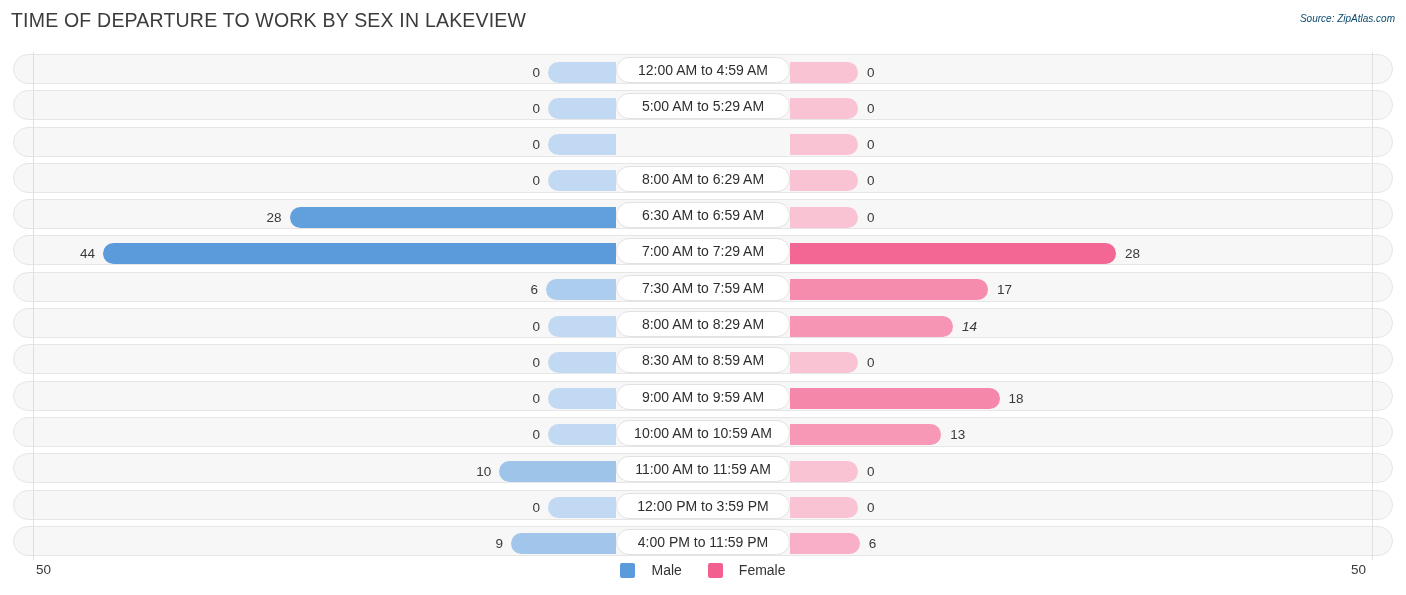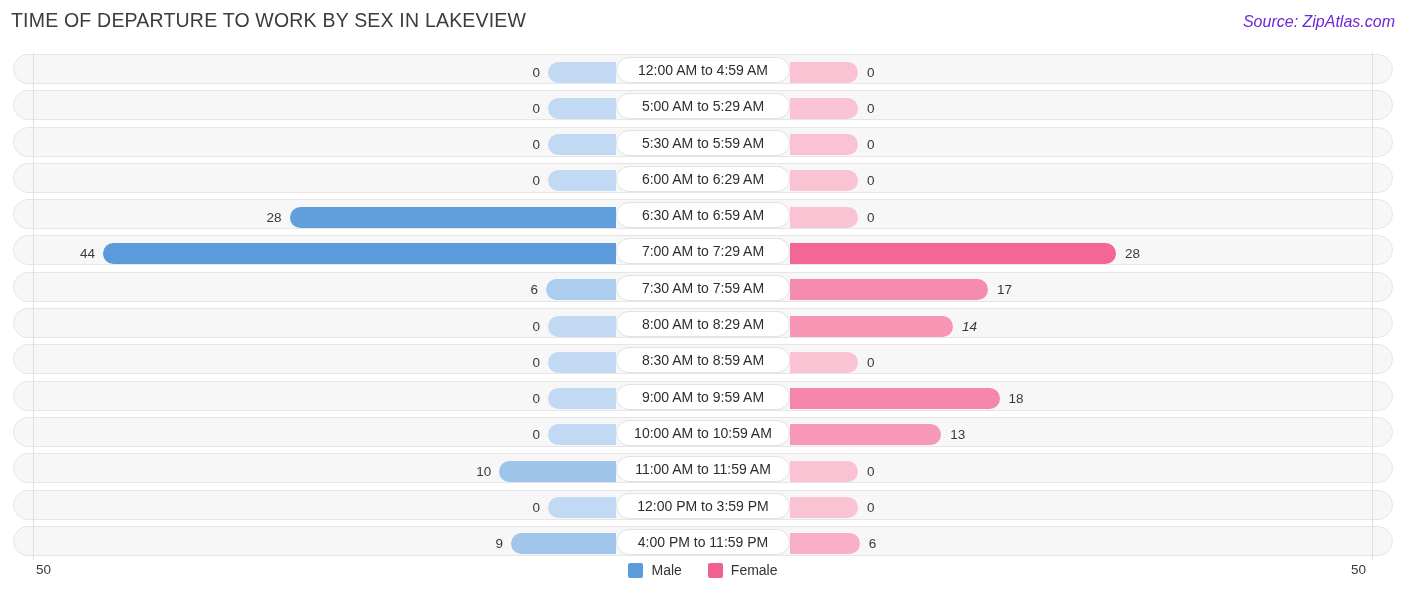--- a/index.html
+++ b/index.html
@@ -5,22 +5,22 @@
   * { margin:0; padding:0; box-sizing:border-box; }
   html,body { width:1406px; height:595px; background:#ffffff;
     font-family:"Liberation Sans", sans-serif; overflow:hidden; }
 
   .page { position:relative; width:1406px; height:595px; }
 
   
   .hdr { position:absolute; left:0; top:0; width:1406px; height:42px; }
   .title { position:absolute; left:11px; top:9px; font-size:19.5px;
     letter-spacing:.2px; color:#3c3c3c; white-space:nowrap; }
-  .source { position:absolute; right:11px; top:13px; font-size:16px;
-    font-style:italic; color:#6d28d9; white-space:nowrap; }
+  .source { position:absolute; right:11px; top:13px; font-size:10px;
+    font-style:italic; color:#0c4a6e; white-space:nowrap; }
 
   
   .rows { position:absolute; left:0; top:52px; width:1406px; }
   .row { position:relative; height:36.3px; }
 
   .track { position:absolute; left:13px; right:13px; top:2px; height:30px;
     background:#f7f7f7; border:1px solid #e6e6e6; border-radius:16px; }
 
   .axis { position:absolute; top:0; bottom:0; width:1px;
     background:#e0e0e0; z-index:3; }
@@ -45,21 +45,21 @@
     z-index:6; white-space:nowrap; }
 
   
   .foot { position:absolute; left:0; top:560px; width:1406px; height:35px; }
   .ax-lbl { position:absolute; top:2px; font-size:13.5px; color:#3a3a3a; }
   .ax-lbl.l { left:36px; }
   .ax-lbl.r { left:1351px; }
 
   .legend { position:absolute; left:0; right:0; top:2px;
     display:flex; justify-content:center; align-items:center; gap:26px; }
-  .lg { display:flex; align-items:center; gap:8px; }
+  .lg { display:flex; align-items:center; gap:16px; }
   .sw { width:15px; height:15px; border-radius:2px; }
   .lg span { font-size:14px; color:#333; }
 </style>
 </head>
 <body>
 
 <div class="page">
 
   <div class="hdr">
     <div class="title">TIME OF DEPARTURE TO WORK BY SEX IN LAKEVIEW</div>
@@ -86,31 +86,30 @@
         <div class="cat">5:00 AM to 5:29 AM</div>
         <div class="axis l"></div>
         <div class="axis r"></div>
       </div>
       <div class="row">
         <div class="track"></div>
         <div class="bar m" style="left: 548px; width: 68px; background: rgb(193, 217, 242);"></div>
         <div class="bar f" style="left: 790px; width: 68px; background: rgb(250, 195, 212);"></div>
         <div class="val m" style="left: 482px; width: 58px;">0</div>
         <div class="val f" style="left: 867px; width: 58px;">0</div>
-        <div class="cat">5:30 AM to 5:59 AM</div>
-        <div class="axis l"></div>
-        <div class="axis r"></div>
-      </div>
-      <div class="row">
-        <div class="track"></div>
-        <div class="bar m" style="left: 548px; width: 68px; background: rgb(193, 217, 242);"></div>
-        <div class="bar f" style="left: 790px; width: 68px; background: rgb(250, 195, 212);"></div>
-        <div class="val m" style="left: 482px; width: 58px;">0</div>
-        <div class="val f" style="left: 867px; width: 58px;">0</div>
-        <div class="cat">6:00 AM to 6:29 AM</div>
+        <div class="axis l"></div>
+        <div class="axis r"></div>
+      </div>
+      <div class="row">
+        <div class="track"></div>
+        <div class="bar m" style="left: 548px; width: 68px; background: rgb(193, 217, 242);"></div>
+        <div class="bar f" style="left: 790px; width: 68px; background: rgb(250, 195, 212);"></div>
+        <div class="val m" style="left: 482px; width: 58px;">0</div>
+        <div class="val f" style="left: 867px; width: 58px;">0</div>
+        <div class="cat">8:00 AM to 6:29 AM</div>
         <div class="axis l"></div>
         <div class="axis r"></div>
       </div>
       <div class="row">
         <div class="track"></div>
         <div class="bar m" style="left: 289.52px; width: 326.48px; background: rgb(98, 159, 221);"></div>
         <div class="bar f" style="left: 790px; width: 68px; background: rgb(250, 195, 212);"></div>
         <div class="val m" style="left: 223.52px; width: 58px;">28</div>
         <div class="val f" style="left: 867px; width: 58px;">0</div>
         <div class="cat">6:30 AM to 6:59 AM</div>

